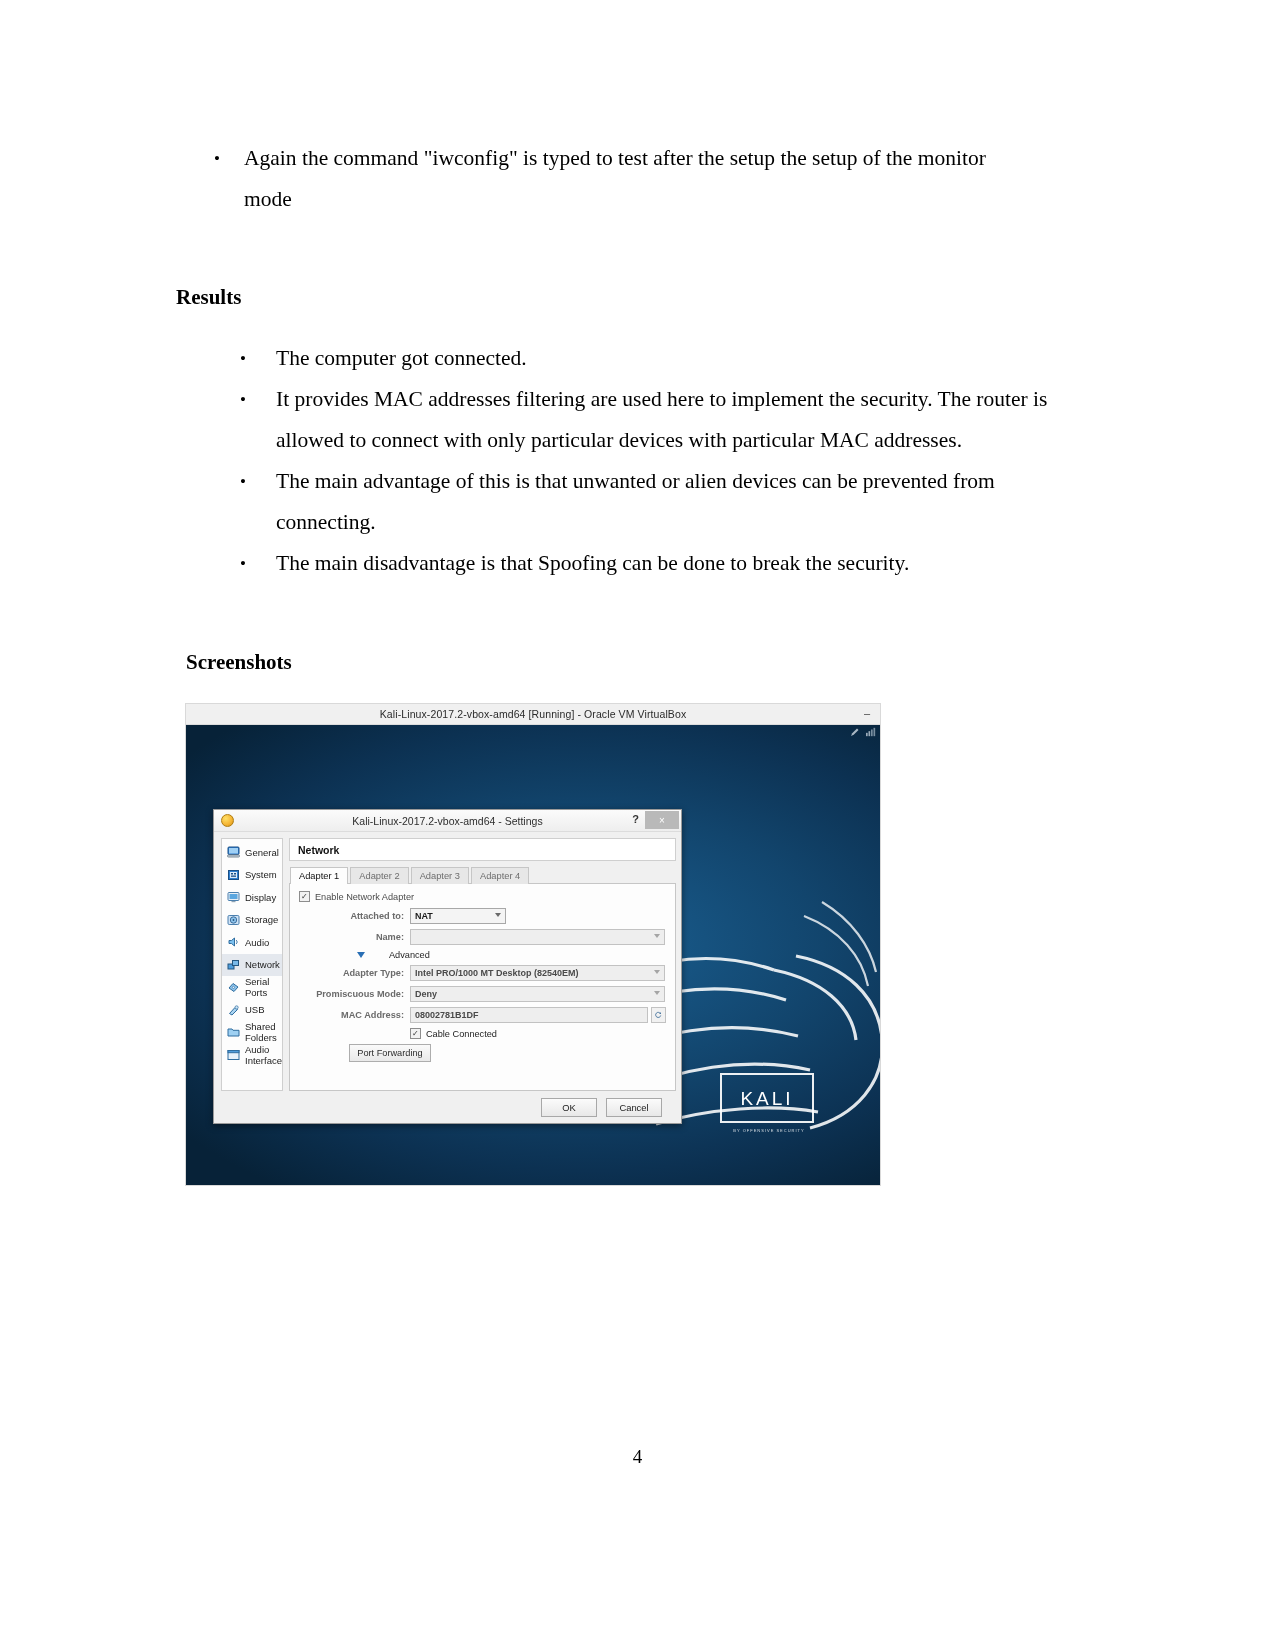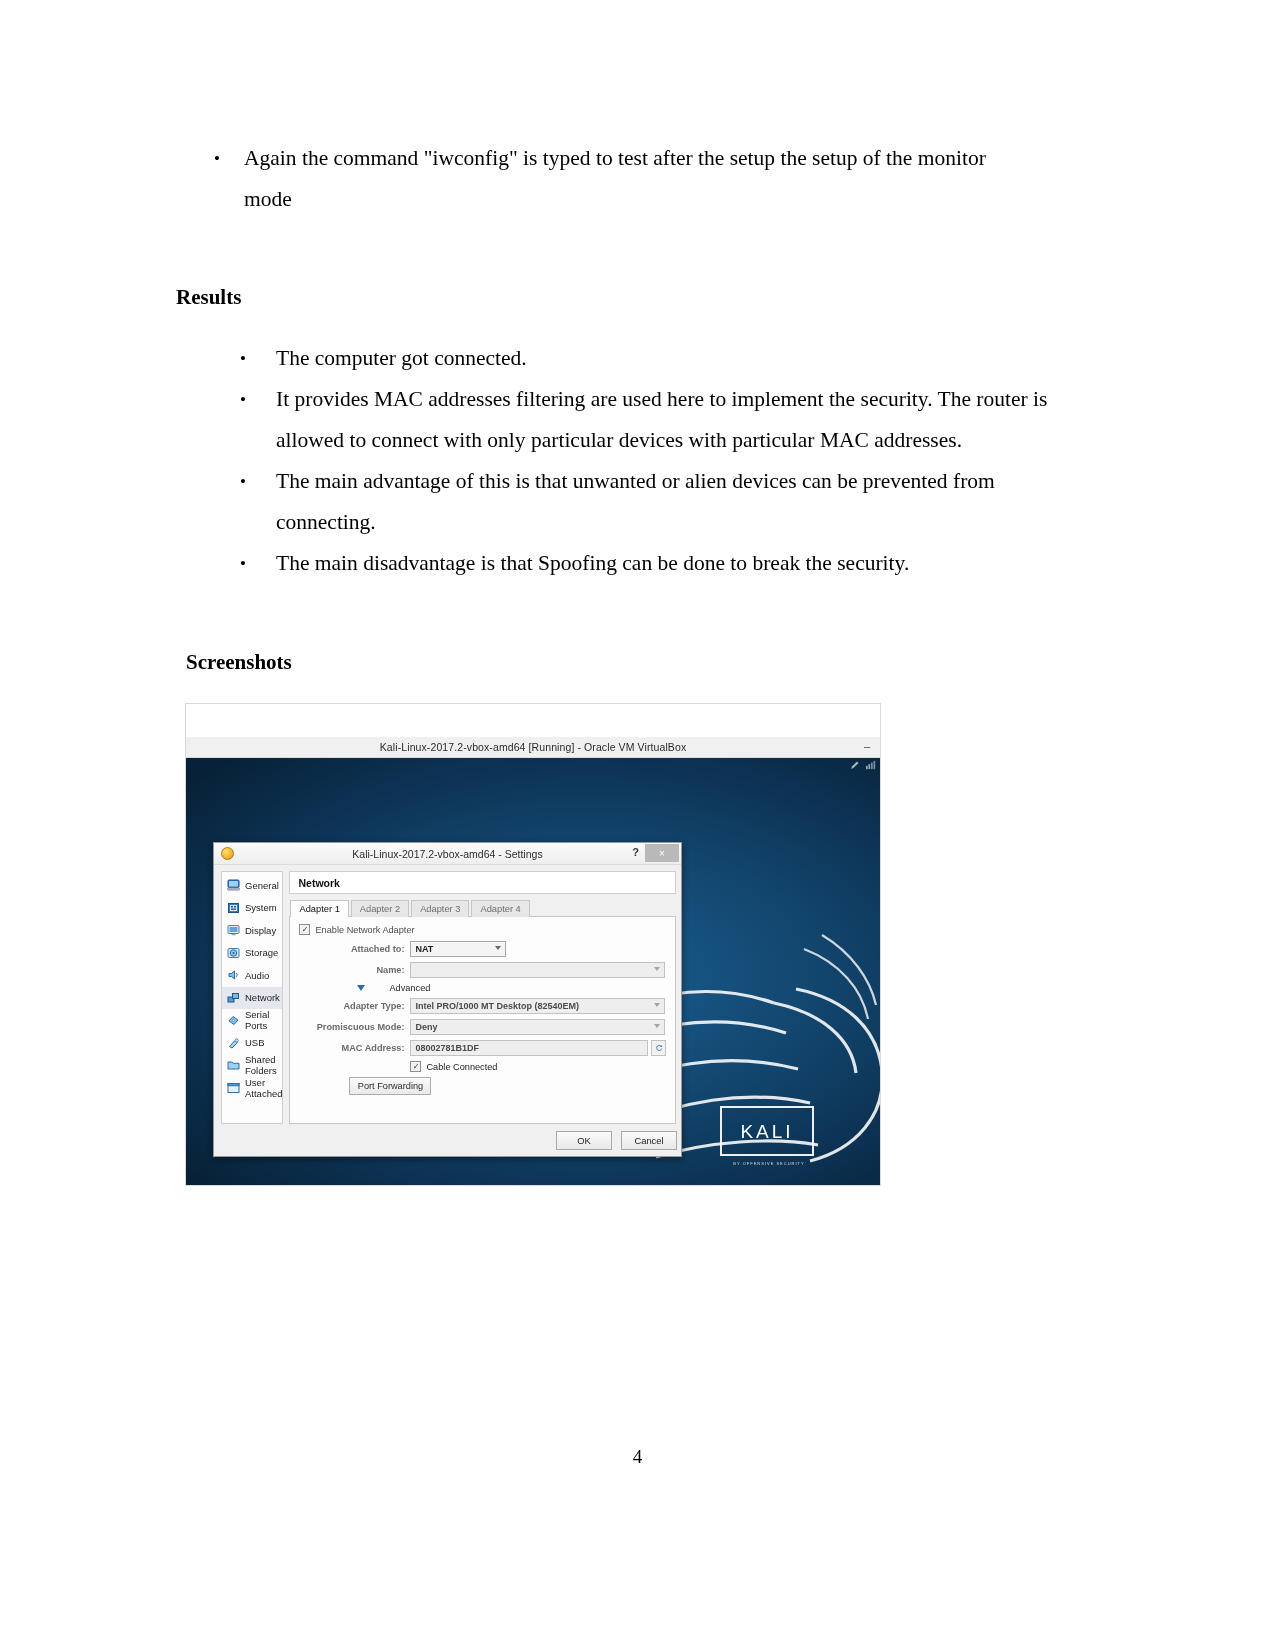--- a/index.html
+++ b/index.html
@@ -65,21 +65,20 @@
     width:694px;height:481px;
     box-shadow:0 0 0 1px #d9d9d9;
     font-family:"Liberation Sans", sans-serif;
     overflow:hidden;
   }
   #vm-titlebar{
     height:20px;background:#f0f0f0;
     border-bottom:1px solid #dcdcdc;
     display:flex;align-items:center;justify-content:center;
     position:relative;
-    margin-top:33px;
   }
   #vm-title{
     font-size:10.5px;color:#2b2b2b;letter-spacing:0.1px;
   }
   #vm-minimize{
     position:absolute;right:10px;top:5px;
     font-size:11px;color:#444;line-height:9px;
   }
 
   
@@ -258,21 +257,21 @@
     margin-left:50px;
     width:80px;height:16px;
     background:linear-gradient(#fafafa,#e9e9e9);
     border:1px solid #adadad;
     font-size:9.2px;color:#2c2c2c;
     display:flex;align-items:center;justify-content:center;
   }
 
   #dlg-footer{
     height:32px;display:flex;align-items:center;justify-content:flex-end;
-    gap:9px;padding-right:4px;
+    gap:9px;padding-right:19px;
   }
   .dlg-btn{
     width:54px;height:17px;
     background:linear-gradient(#fbfbfb,#e8e8e8);
     border:1px solid #a8a8a8;
     font-size:9.4px;color:#222;
     display:flex;align-items:center;justify-content:center;
   }
 </style>
 </head>
@@ -438,21 +437,21 @@
                 <path d="M1 3 L5 3 L6 4.3 L12 4.3 L12 10 L1 10 Z" fill="#9ed0f2" stroke="#2f6d9f"></path>
               </svg>
               <span>Shared Folders</span>
             </div>
 
             <div class="side-item">
               <svg class="side-ico" viewBox="0 0 13 12">
                 <rect x="1" y="1.5" width="11" height="9" fill="#e6f1fa" stroke="#2f6d9f"></rect>
                 <rect x="1" y="1.5" width="11" height="2.2" fill="#4f9ddc" stroke="#2f6d9f"></rect>
               </svg>
-              <span>User Attached</span>
+              <span>Audio Interface</span>
             </div>
 
           </div>
 
           <div id="dlg-panel">
 
             <div id="panel-header">Network</div>
 
             <div id="tabs">
               <div class="tab active">Adapter 1</div>

